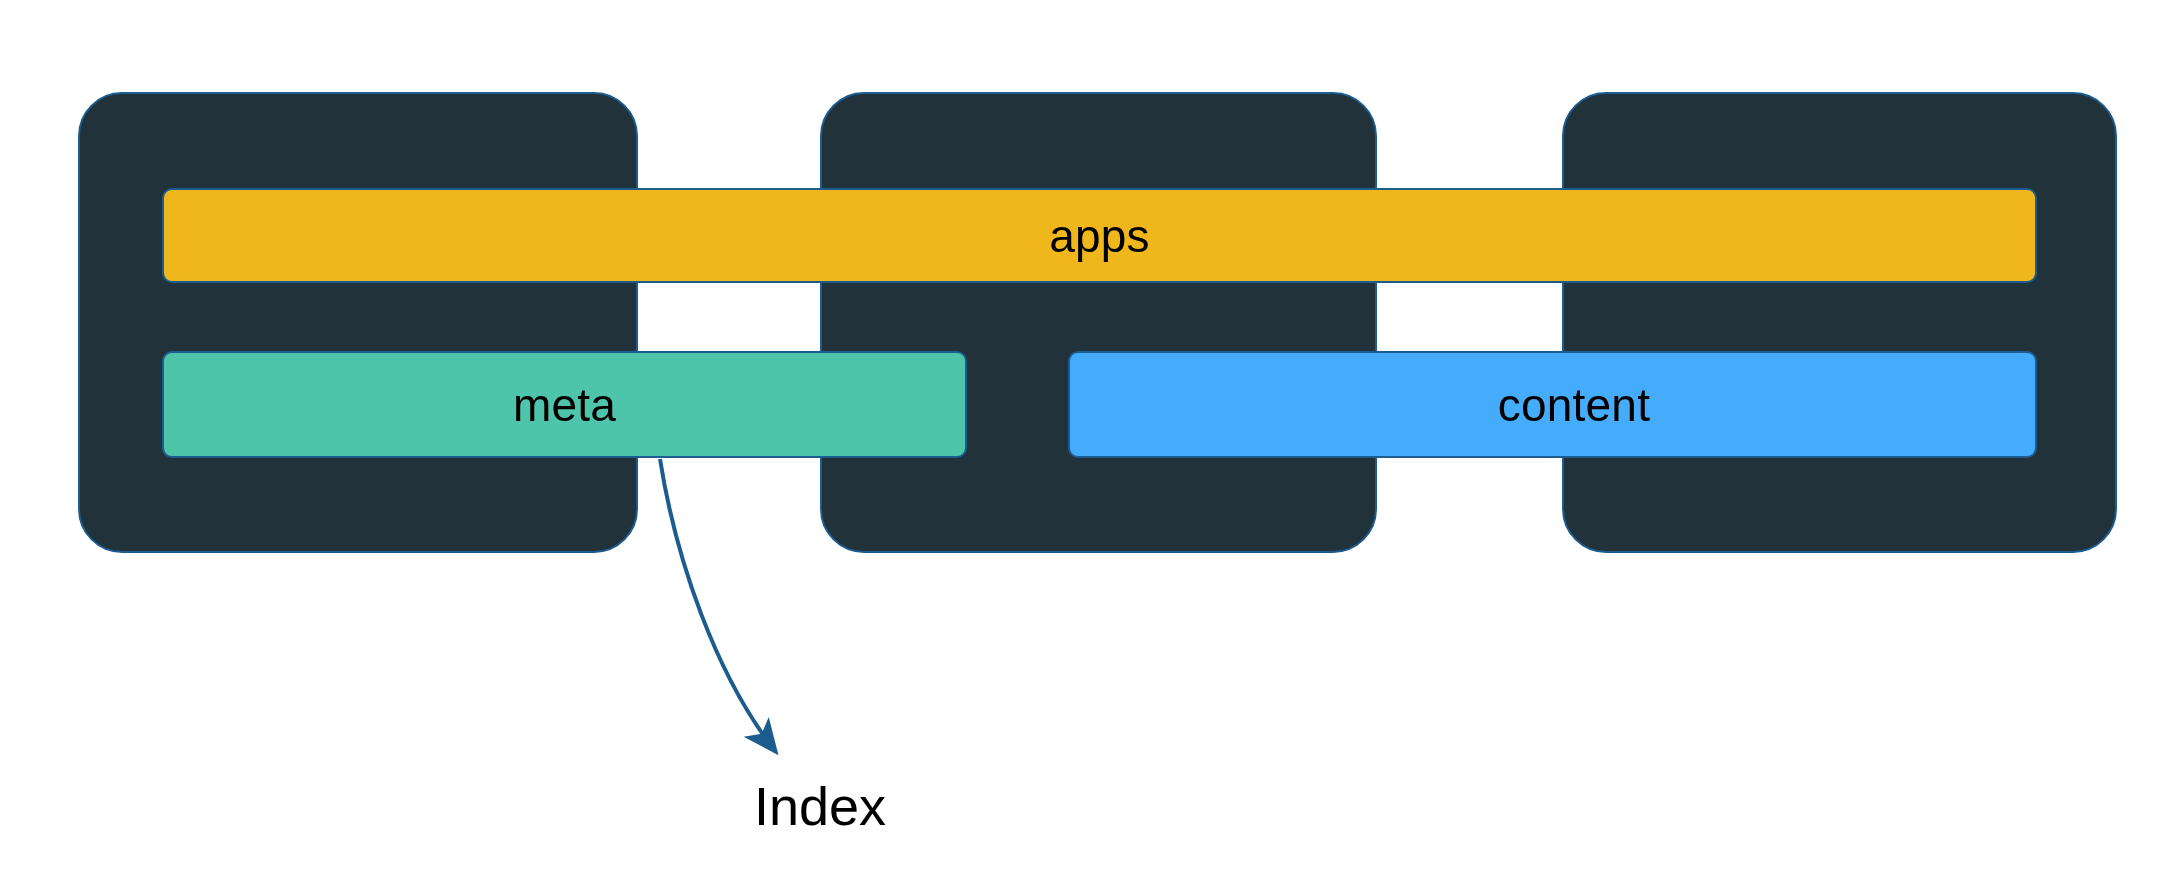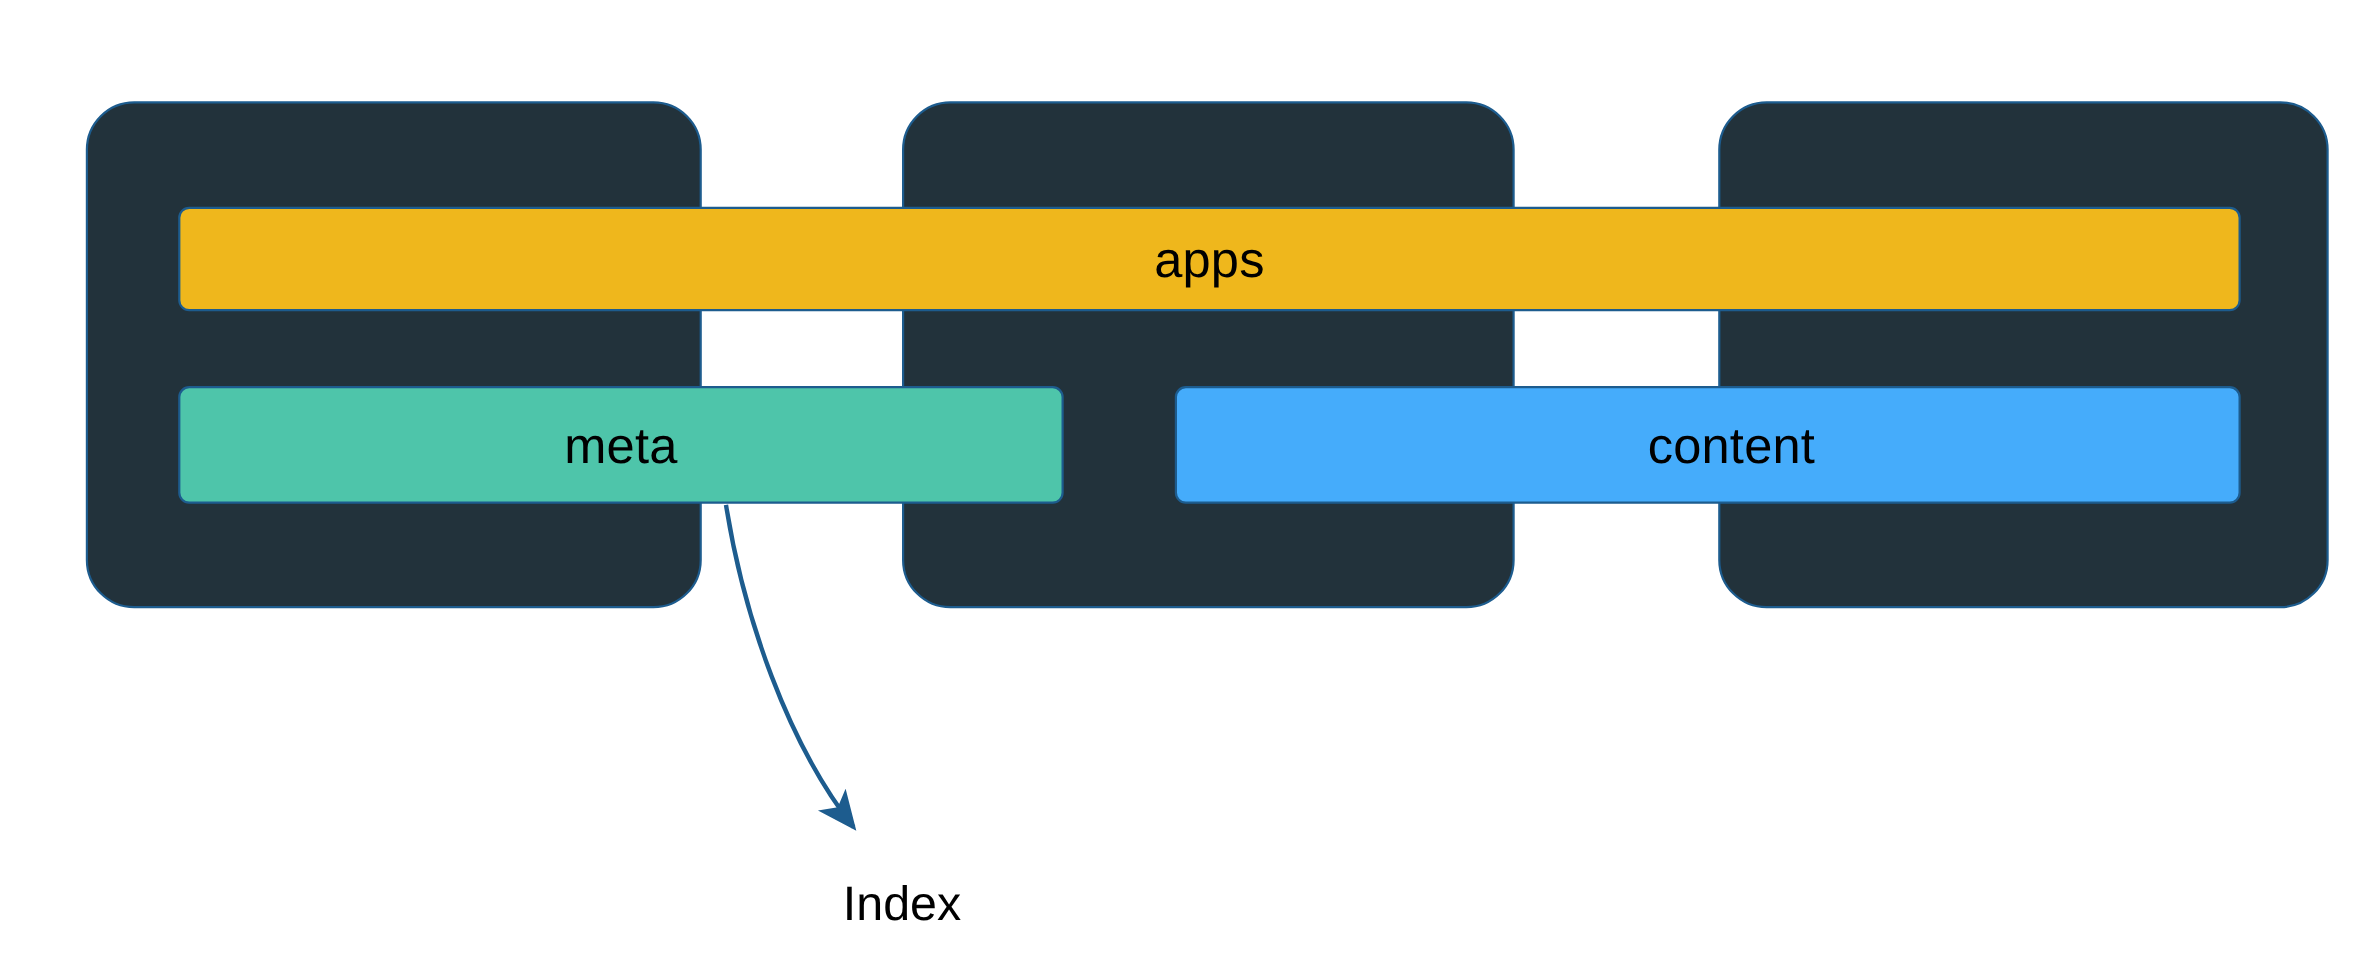--- a/index.html
+++ b/index.html
@@ -45,26 +45,25 @@
   #arrow-layer {
     position: absolute;
     left: 0; top: 0;
     width: 2158px;
     height: 872px;
     z-index: 8;
     pointer-events: none;
   }
   .annot-label {
     position: absolute;
-    font-size: 44px;
+    font-size: 54px;
     color: #000000;
     font-family: "Liberation Sans", sans-serif;
     white-space: nowrap;
     z-index: 9;
-    margin-top: 16px;
   }
 </style>
 </head>
 <body>
 
 <div id="canvas">
 
   <div class="group-box" style="left:78px; top:92px; width:560px; height:461px;"></div>
 
   <div class="group-box" style="left:820px; top:92px; width:557px; height:461px;"></div>

